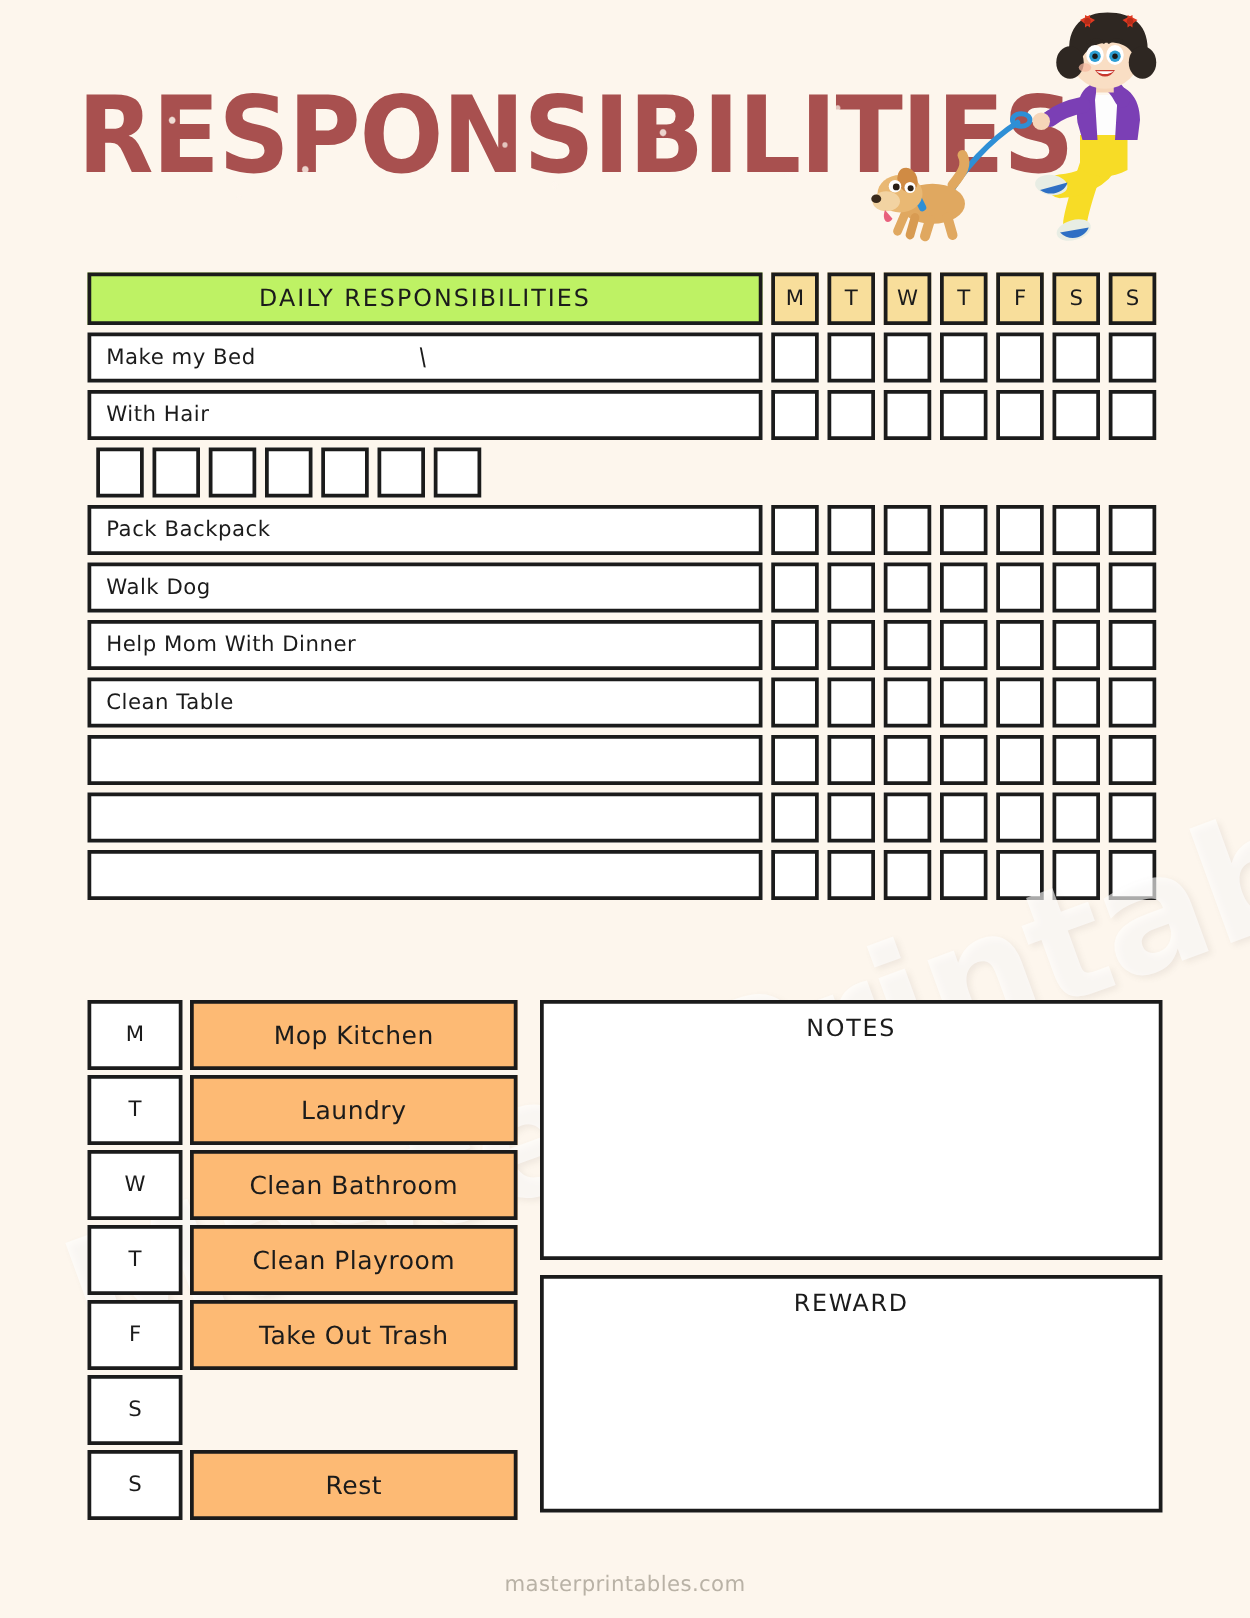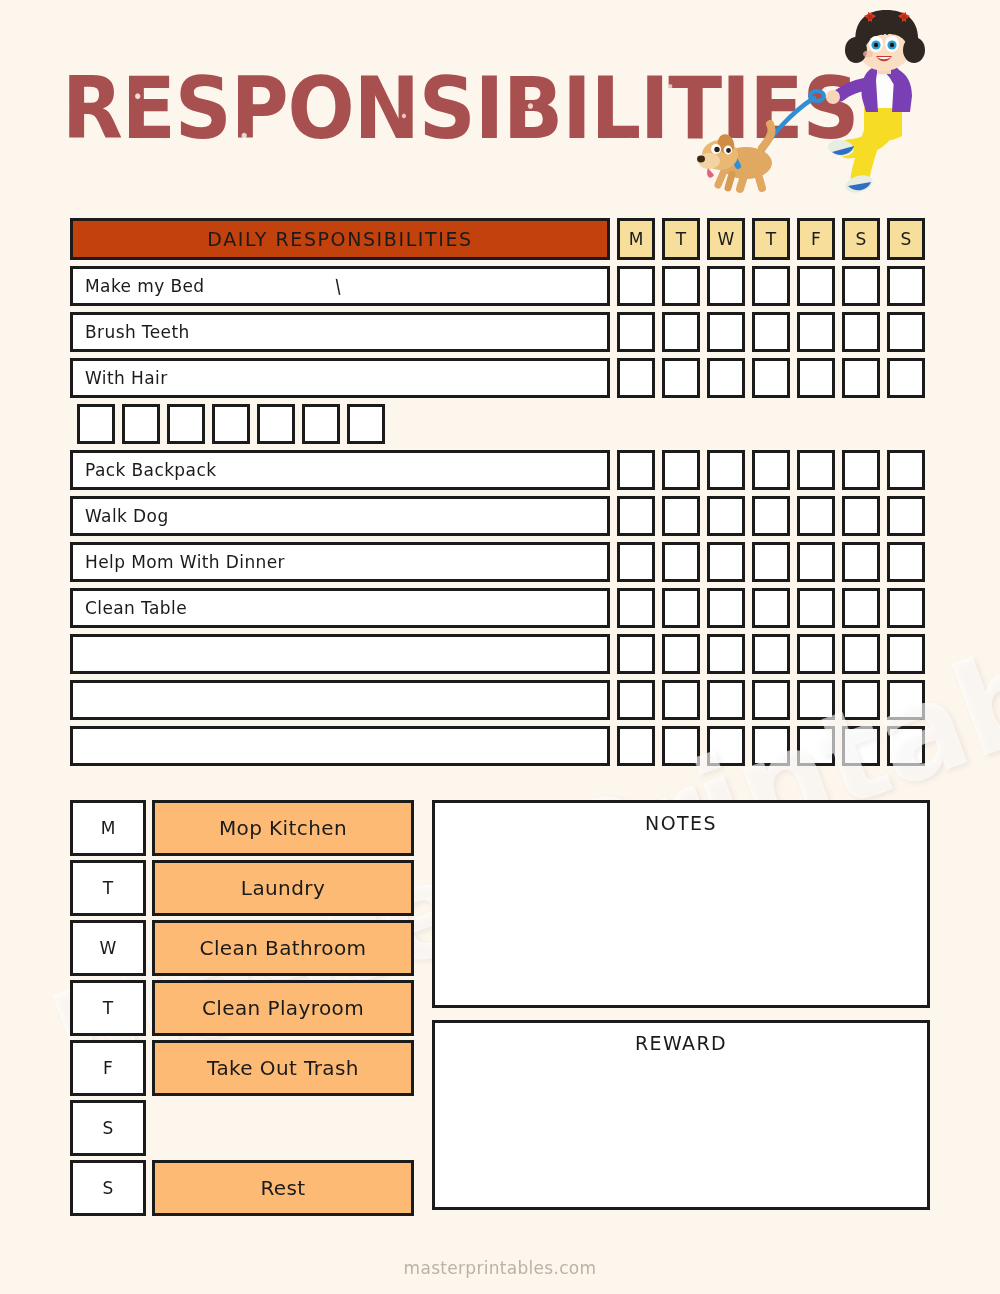--- a/index.html
+++ b/index.html
@@ -117,21 +117,21 @@
     display: flex;
     align-items: center;
     padding-left: 12px;
     font-family: "DejaVu Sans", sans-serif;
     font-size: 17px;
     color: #1b1b1b;
     letter-spacing: 0.4px;
     position: relative;
   }
   .task-cell.head {
-    background: #c2410c;
+    background: #bef264;
     justify-content: center;
     padding-left: 0;
     font-size: 19px;
     letter-spacing: 1.6px;
   }
 
   .day-cell {
     flex: 0 0 38px;
     margin-left: 7px;
     border: 3px solid #1b1b1b;
@@ -357,30 +357,20 @@
     <div class="task-cell">Make my Bed<span class="stray-mark">\</span></div>
     <div class="day-cell"></div>
     <div class="day-cell"></div>
     <div class="day-cell"></div>
     <div class="day-cell"></div>
     <div class="day-cell"></div>
     <div class="day-cell"></div>
     <div class="day-cell"></div>
   </div>
 
-  <div class="tbl-row">
-    <div class="task-cell">Brush Teeth</div>
-    <div class="day-cell"></div>
-    <div class="day-cell"></div>
-    <div class="day-cell"></div>
-    <div class="day-cell"></div>
-    <div class="day-cell"></div>
-    <div class="day-cell"></div>
-    <div class="day-cell"></div>
-  </div>
 
   <div class="tbl-row">
     <div class="task-cell">With Hair</div>
     <div class="day-cell"></div>
     <div class="day-cell"></div>
     <div class="day-cell"></div>
     <div class="day-cell"></div>
     <div class="day-cell"></div>
     <div class="day-cell"></div>
     <div class="day-cell"></div>

